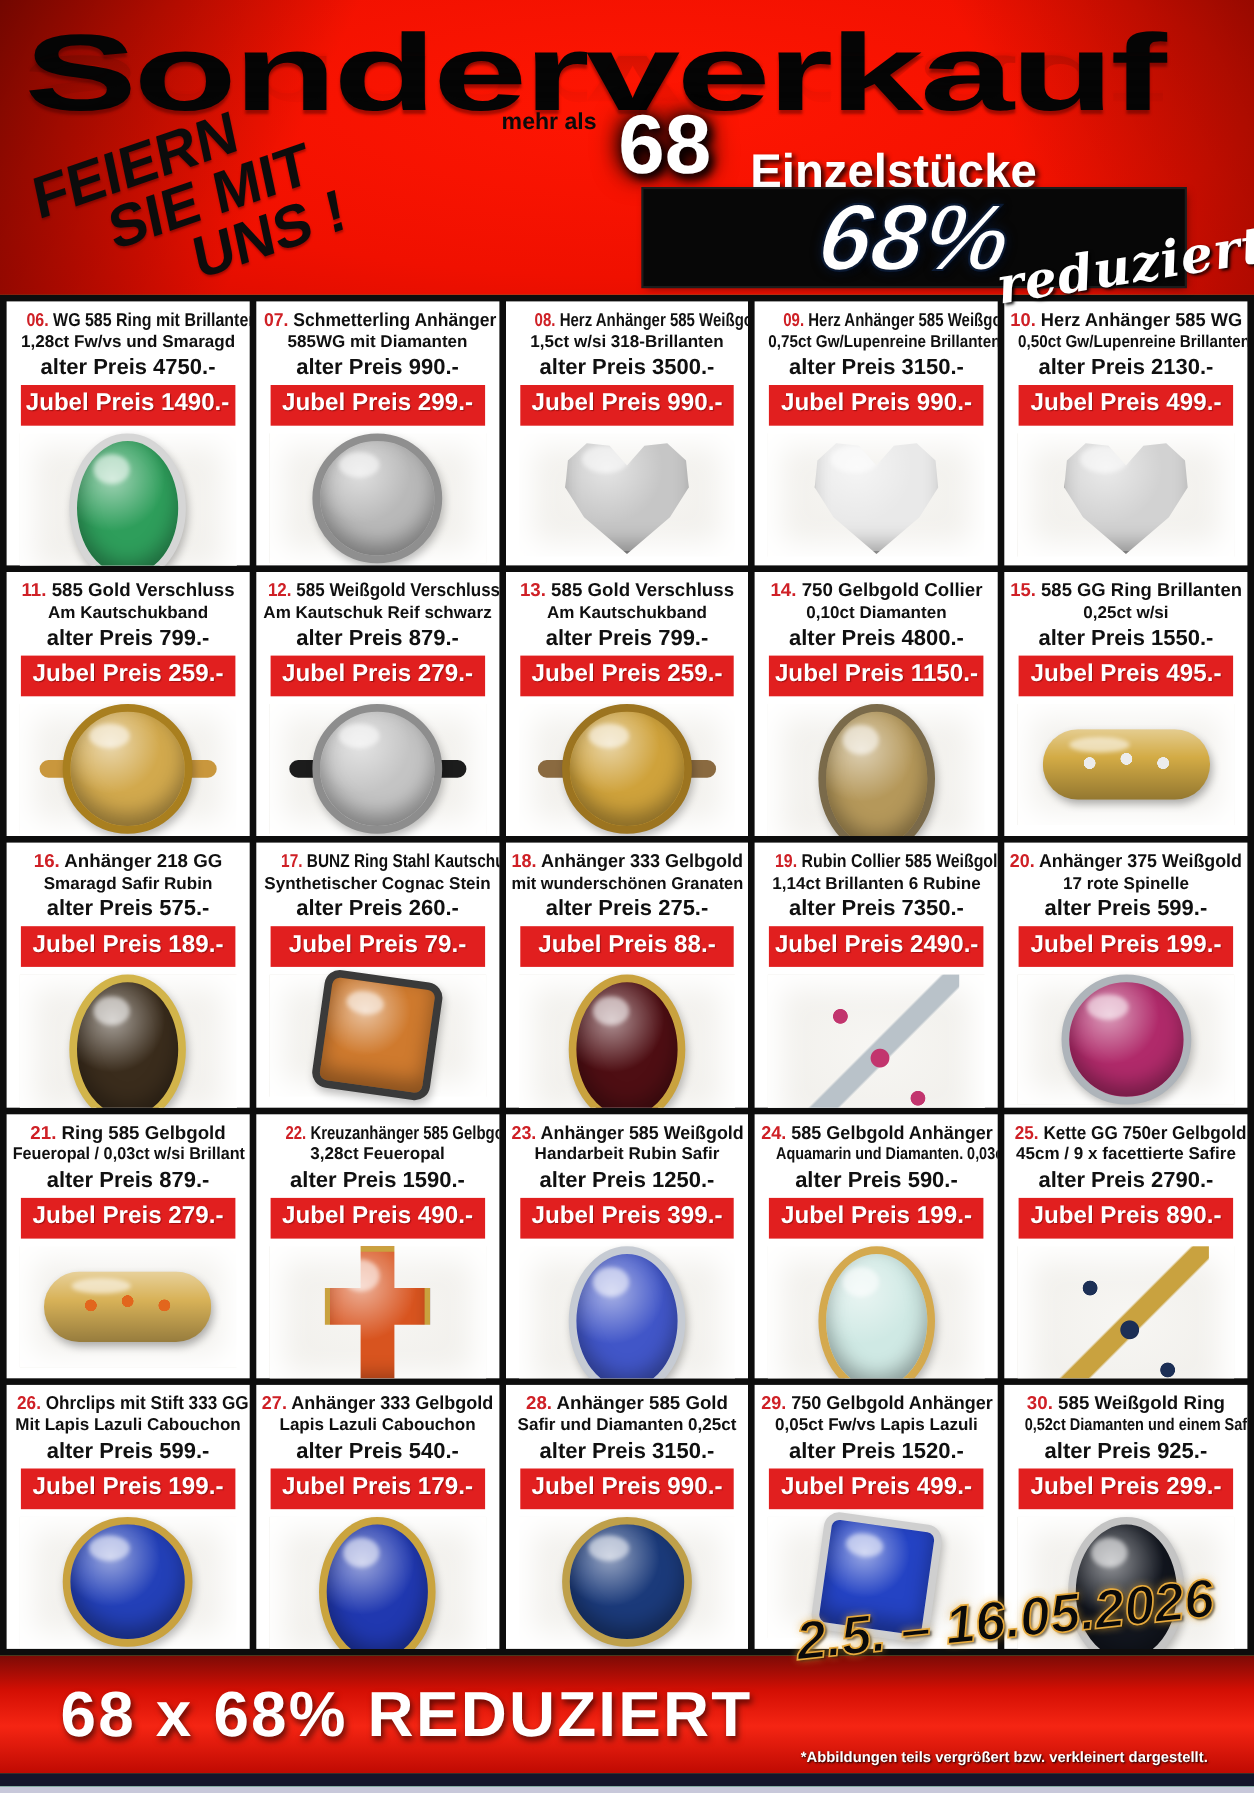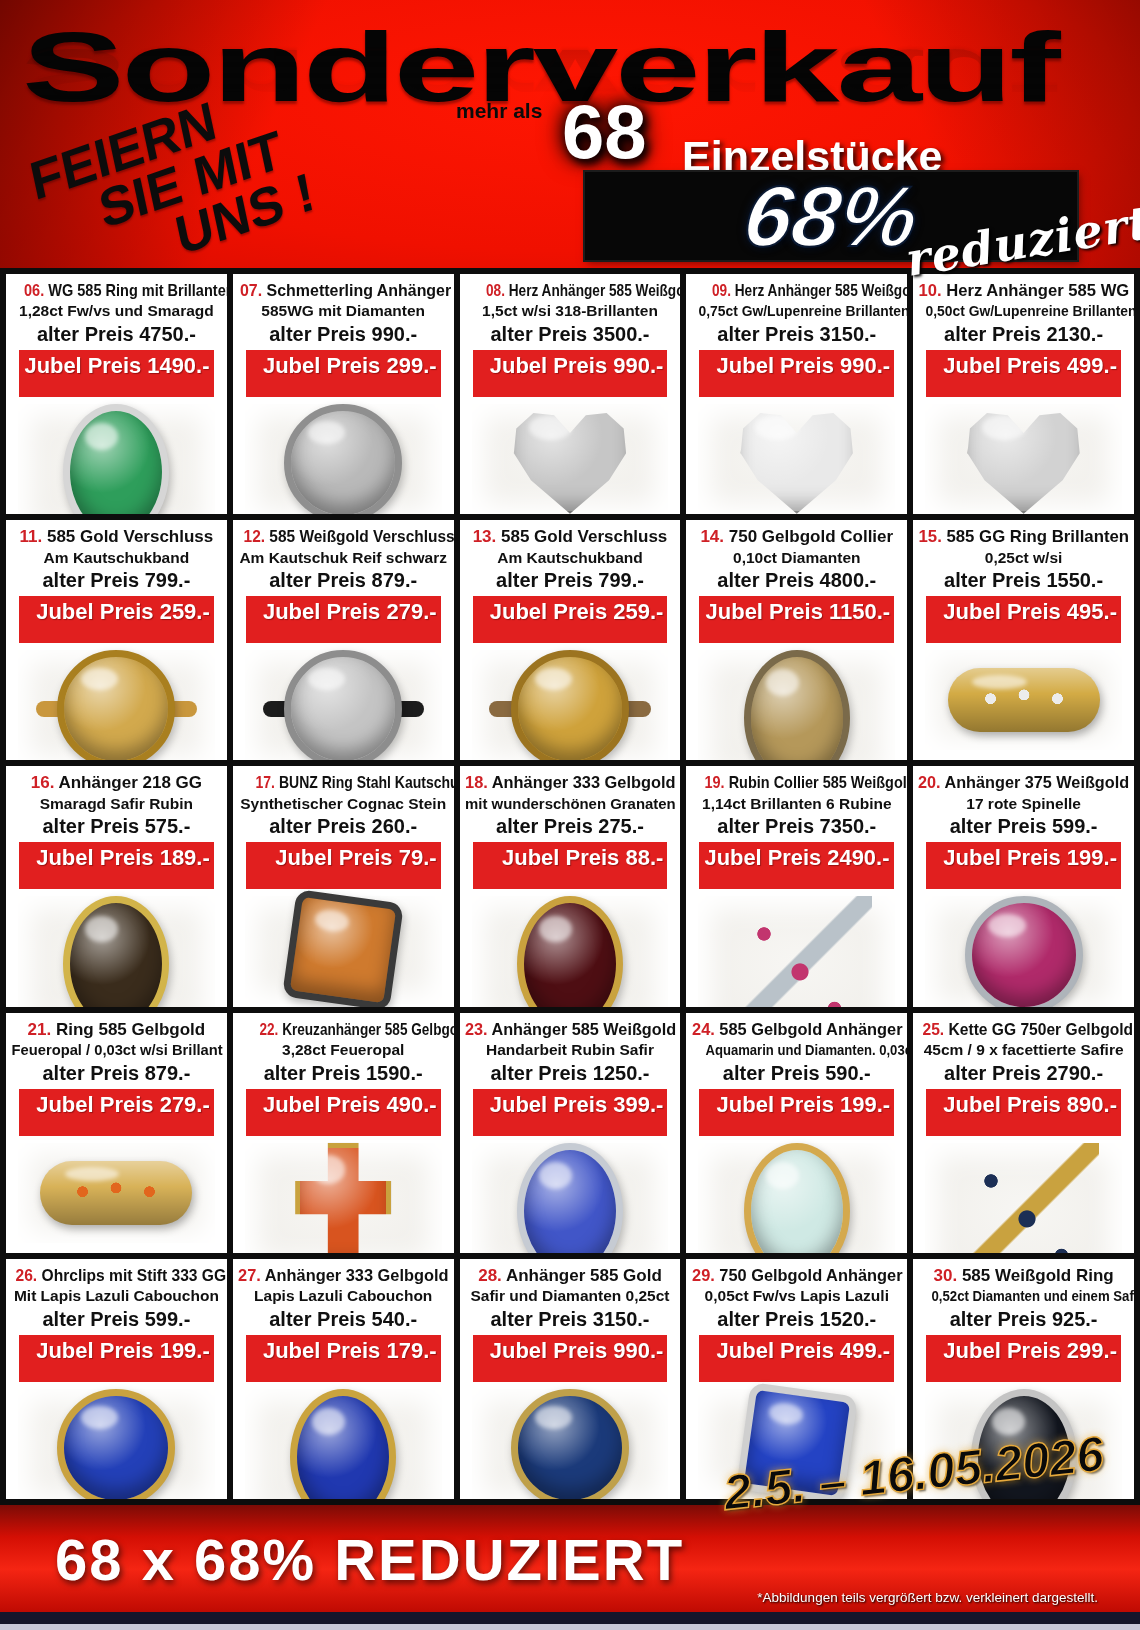--- a/index.html
+++ b/index.html
@@ -35,21 +35,21 @@
     text-shadow:2px 2px 3px #000;}
 
   
   .grid{position:relative;z-index:1;height:1237px;box-sizing:border-box;background:#0d0d0d;
     display:grid;grid-template-columns:repeat(5,1fr);grid-auto-rows:1fr;gap:6px;padding:6px;}
   .cell{background:#fff;display:flex;flex-direction:column;overflow:hidden;padding-top:7px;}
   .t-line{text-align:center;font-weight:bold;color:#101010;line-height:1.2;}
   .t1{font-size:17px;} .t2 .fit{font-size:15.5px;} .old .fit{font-size:20px;margin-top:1px;}
   .fit{display:inline-block;white-space:nowrap;}
   .num{color:var(--number-red,#cf2026);}
-  .banner{margin:4px 13px 5px;background:var(--banner-red,#e11f1f);text-align:right;padding:3px 4px 18px;}
+  .banner{margin:4px 13px 5px;background:var(--banner-red,#e11f1f);text-align:center;padding:3px 4px 8px;}
   .banner .fit{font-size:22px;font-weight:bold;color:#fff;text-shadow:1px 1px 1px rgba(90,0,0,.5);}
   .photo{flex:1;margin:2px 12px 10px;position:relative;display:flex;align-items:center;justify-content:center;
     background:radial-gradient(90% 90% at 50% 45%,#f7f6f3 0%,#edebe6 100%);
     box-shadow:inset 0 0 26px 14px #fff;}
   .photo::before{content:"";position:absolute;left:9%;right:9%;top:calc(50% - 8px);height:16px;border-radius:8px;
     background:var(--band,transparent);}
   .gem{position:relative;z-index:1;width:104px;height:104px;border-radius:50%;border:7px solid var(--metal,#ccc);
     background:radial-gradient(circle at 35% 28%,rgba(255,255,255,.55),rgba(255,255,255,0) 45%),var(--stone,#999);
     box-shadow:inset 0 -10px 18px rgba(0,0,0,.35),2px 4px 8px rgba(0,0,0,.25);}
   .gem::after{content:"";position:absolute;left:16%;top:10%;width:36%;height:22%;border-radius:50%;
@@ -76,21 +76,21 @@
   .photo[data-shape="chain"] .gem::after{display:none;}
 
   
   .footer{position:relative;z-index:3;height:107px;
     background:linear-gradient(180deg,#7c0b06 0%,#d40f04 30%,#f52513 60%,#bf0a02 100%);}
   .big{position:absolute;left:55px;top:50%;transform:translateY(-50%);font-size:58px;font-weight:bold;
     color:#fff;letter-spacing:2px;white-space:nowrap;text-shadow:2px 3px 6px rgba(0,0,0,.6);}
   .date{position:absolute;right:36px;top:-60px;font-size:49px;font-weight:bold;font-style:italic;color:#0a0a0a;
     transform:rotate(-6deg);white-space:nowrap;-webkit-text-stroke:1.5px #e6a93c;
     text-shadow:0 0 8px rgba(235,175,60,.8),2px 2px 2px rgba(0,0,0,.6);}
-  .disclaimer{position:absolute;right:42px;bottom:7px;font-size:13.5px;font-weight:normal;color:#fff;
+  .disclaimer{position:absolute;right:42px;bottom:7px;font-size:13.5px;font-weight:bold;color:#fff;
     text-shadow:1px 1px 2px #000;}
   .bar{width:100%;} .bar-navy{height:12px;background:#15152b;} .bar-lav{height:6px;background:#c8c8da;}
 </style>
 </head>
 <body>
 
 <div class="flyer">
 
   <header class="header">
     <div class="main-title">Sonderverkauf</div>

